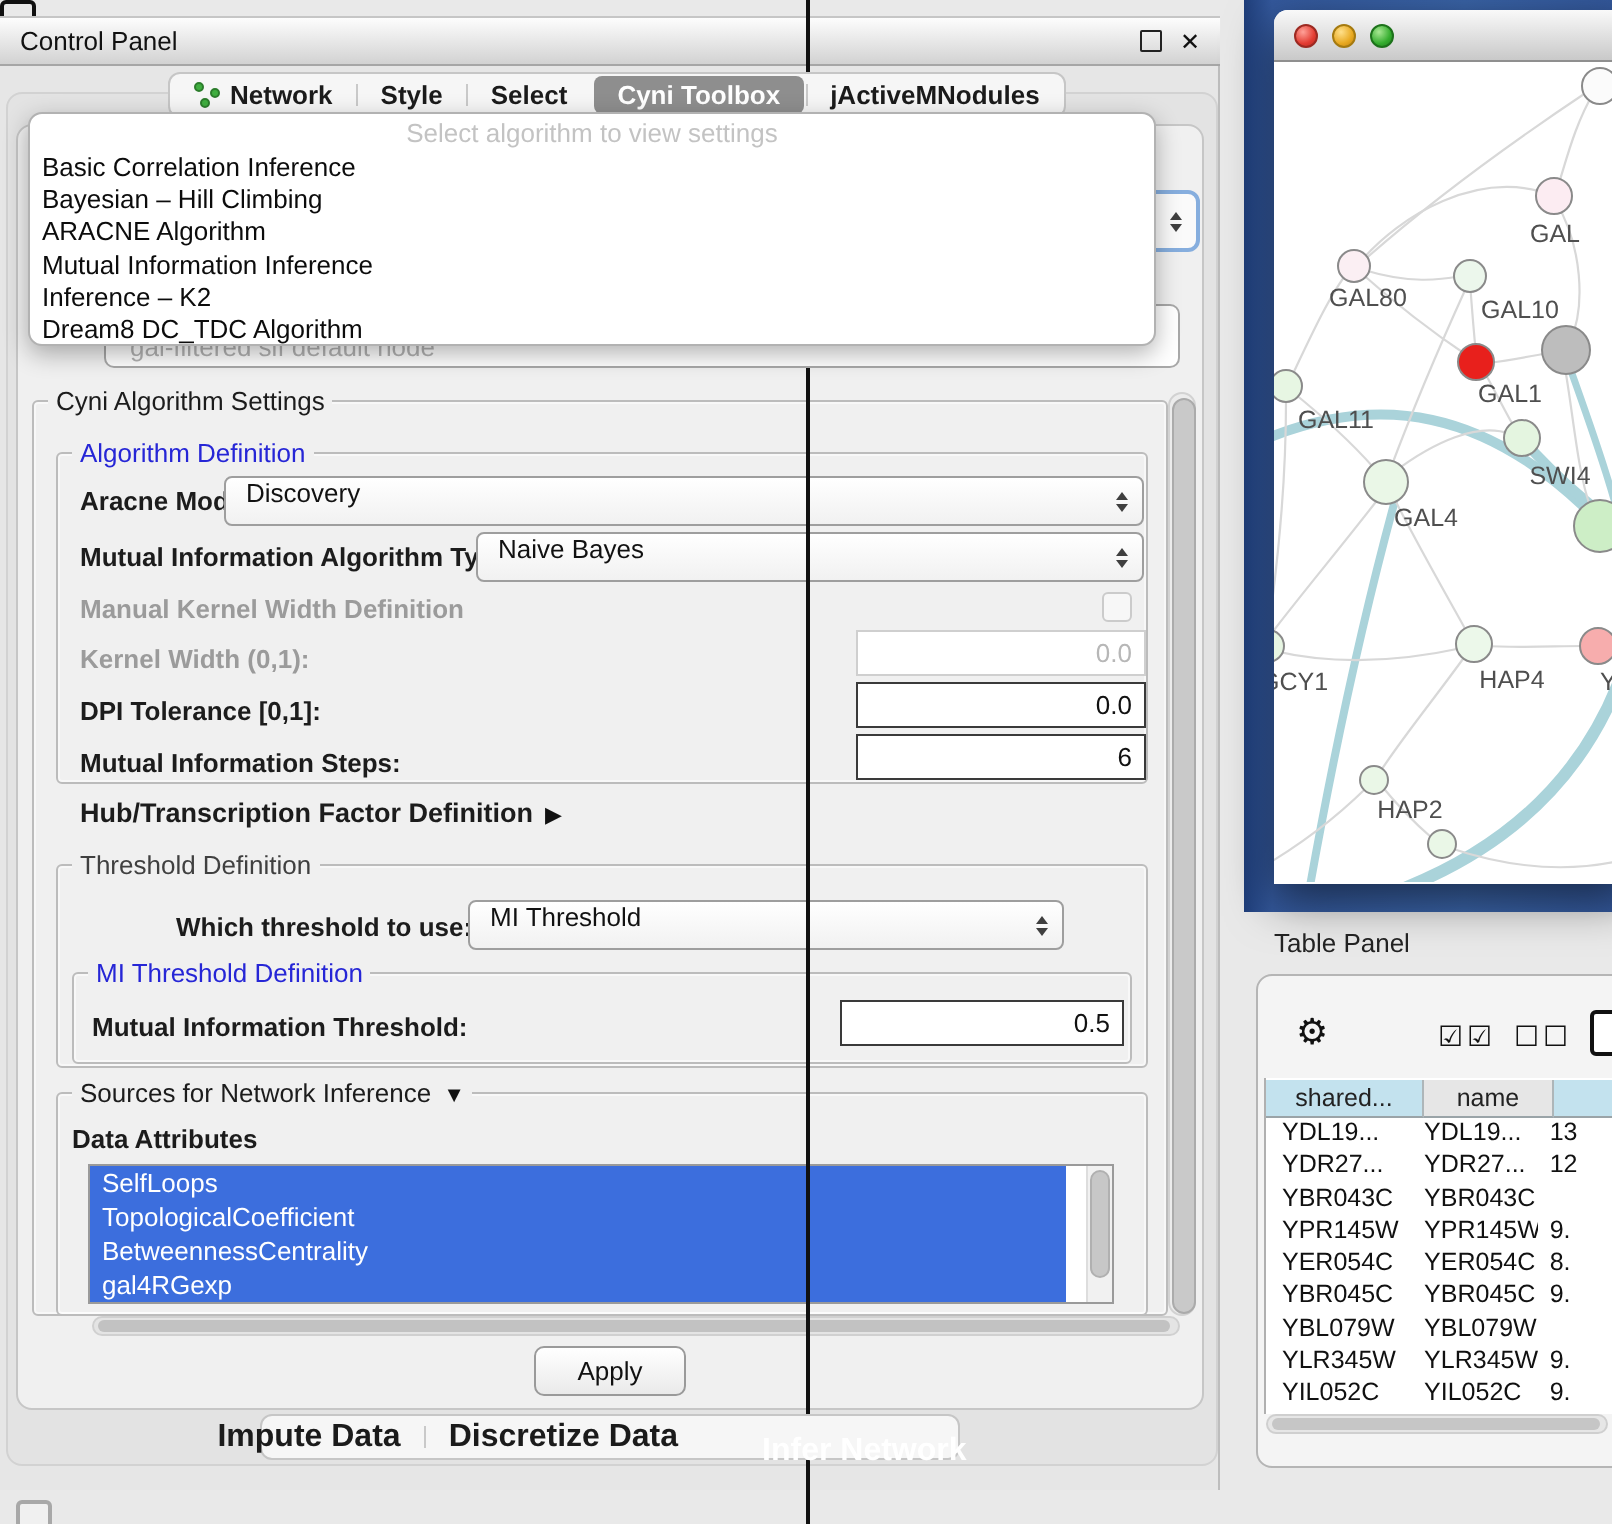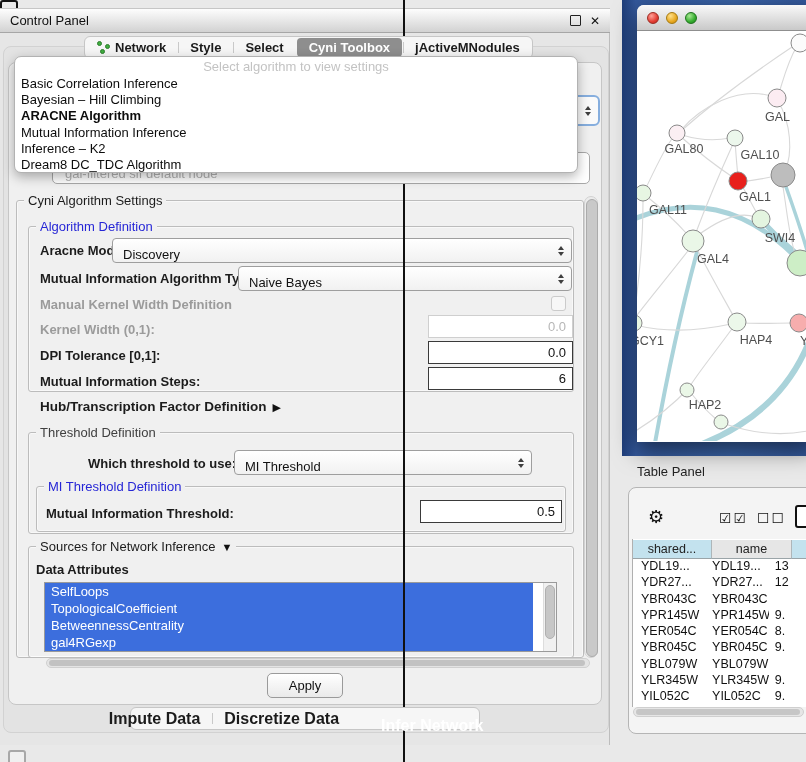--- a/index.html
+++ b/index.html
@@ -26,34 +26,34 @@
   .tab.active{background:#8e8e8e;color:#fff;border-radius:4px;margin:1px}
   .tab.active::before{display:none}
   .net-ic{width:13px;height:13px;position:relative;display:inline-block}
   .net-ic i{position:absolute;width:5px;height:5px;border-radius:50%;background:#3fae3f;border:1px solid #2c7d2c;box-sizing:border-box}
   .net-ic i:nth-child(1){left:0;top:0}.net-ic i:nth-child(2){right:0;top:3px}.net-ic i:nth-child(3){left:3px;bottom:0}
   
   #algo-dropdown{position:absolute;left:14px;top:56px;width:564px;height:117px;background:#fff;
     border:1px solid #b2b2b2;border-radius:7px;box-shadow:0 4px 12px rgba(0,0,0,.3);z-index:50;box-sizing:border-box;overflow:hidden}
   .dd-placeholder{text-align:center;color:#c3c3c3;font-size:13px;height:19px;line-height:19px}
   .dd-item{font-size:13px;color:#0c0c0c;padding:0 6px;height:16.2px;line-height:16.2px;white-space:nowrap}
-  .dd-item.selected{font-weight:bold}
+  .dd-item.selected{font-weight:normal}
   
   #hidden-combo{position:absolute;left:52px;top:152px;width:538px;height:32px;background:#fff;border:1px solid #a8a8a8;
     border-radius:5px;font-size:13px;color:#b3b3b3;display:flex;align-items:flex-end;padding:0 12px 2px;box-sizing:border-box;z-index:4}
   #focus-frag{position:absolute;left:572px;top:95px;width:28px;height:31px;background:#fafafa;border:2px solid #86aede;
     border-radius:6px;box-sizing:border-box;z-index:6}
   
   .group{position:absolute;border:1px solid #bcbcbc;border-radius:3px;box-shadow:inset 0 0 0 1px rgba(255,255,255,.55)}
   .gtitle{position:absolute;font-size:13px;background:#f0f0f0;padding:0 4px;white-space:nowrap;color:#1c1c1c;z-index:2}
   .gtitle.blue{color:#2626d6}.gtitle.green{color:#404040}
   .lbl{position:absolute;font-size:13px;font-weight:bold;color:#1c1c1c;white-space:nowrap}
   .lbl.dis{color:#9b9b9b}
   .combo{position:absolute;background:linear-gradient(#ffffff,#f1f1f1);border:1px solid #9e9e9e;border-radius:4px;
-    font-size:13px;color:#111;display:flex;align-items:flex-end;padding:0 24px 0 10px;box-sizing:border-box}
+    font-size:13px;color:#111;display:flex;align-items:flex-start;padding:0 24px 0 10px;box-sizing:border-box}
   .stepper{position:absolute;right:7px;top:50%;transform:translateY(-50%);display:flex;flex-direction:column;gap:2px}
   .tri-up{width:0;height:0;border-left:3.5px solid transparent;border-right:3.5px solid transparent;border-bottom:4px solid #3f3f3f}
   .tri-dn{width:0;height:0;border-left:3.5px solid transparent;border-right:3.5px solid transparent;border-top:4px solid #3f3f3f}
   .field{position:absolute;background:#fff;border:1px solid #3a3a3a;font-size:13px;color:#111;
     display:flex;align-items:center;justify-content:flex-end;padding:0 6px;box-sizing:border-box}
   .field.dis{border:1px solid #cfcfcf;color:#b7b7b7}
   .checkbox{position:absolute;width:15px;height:15px;border:1px solid #cbcbcb;border-radius:3px;background:#f7f7f7;box-sizing:border-box}
   .arrow{font-size:11px;margin-left:6px;color:#111}
   
   #attr-list{position:absolute;left:44px;top:582px;width:513px;height:70px;background:#fff;border:1px solid #9a9a9a;box-sizing:border-box}
@@ -92,21 +92,21 @@
     border:1px solid #b5b5b5;border-radius:8px;box-sizing:border-box}
   .ticon{position:absolute;color:#111}
   #split-ic{left:682px;top:508px;width:18px;height:18px;border:2px solid #111;border-radius:3px;box-sizing:border-box}
   #split-ic::after{content:"";position:absolute;left:50%;top:0;bottom:0;width:2px;background:#111}
   #doc-ic{position:absolute;left:795px;top:505px;width:18px;height:23px;border:2px solid #111;border-radius:3px;background:#fff;box-sizing:border-box}
   #tbl-white{position:absolute;left:632px;top:539px;width:176px;height:168px;background:#fff;border-left:1px solid #b0b0b0}
   #tbl-head{position:absolute;left:633px;top:540px;display:flex;height:19px}
   .hcell{height:19px;line-height:19px;font-size:12.5px;color:#222;text-align:center;background:#e6e6e6;
     border-right:1px solid #aeb6b9;border-bottom:1px solid #9aa4a8;box-sizing:border-box;overflow:hidden;white-space:nowrap}
   .hcell.hl{background:#c3e2ee}
-  .hcell.c0{width:79px}.hcell.c1{width:80px}.hcell.c2{width:40px}
+  .hcell.c0{width:79px}.hcell.c1{width:65px}.hcell.c2{width:40px}
   #tbl-rows{position:absolute;left:633px;top:559px;width:173px;height:146px;overflow:hidden}
   .trow{display:flex;height:16.3px;align-items:flex-start}
   .tcell{font-size:12.5px;color:#111;white-space:nowrap;overflow:hidden}
   .tcell.c0{width:79px;padding-left:8px;box-sizing:border-box}
   .tcell.c1{width:68px;padding-left:6px;box-sizing:border-box}
   .tcell.c2{width:40px;padding-left:6px;box-sizing:border-box}
   #tbl-hscroll{position:absolute;left:633px;top:707px;width:171px;height:10px;background:#e6e6e6;border:1px solid #cfcfcf;border-radius:5px;box-sizing:border-box}
   #tbl-hthumb{position:absolute;left:2px;top:1px;width:164px;height:6px;background:#c6c6c6;border-radius:4px}
 </style>
 </head>

